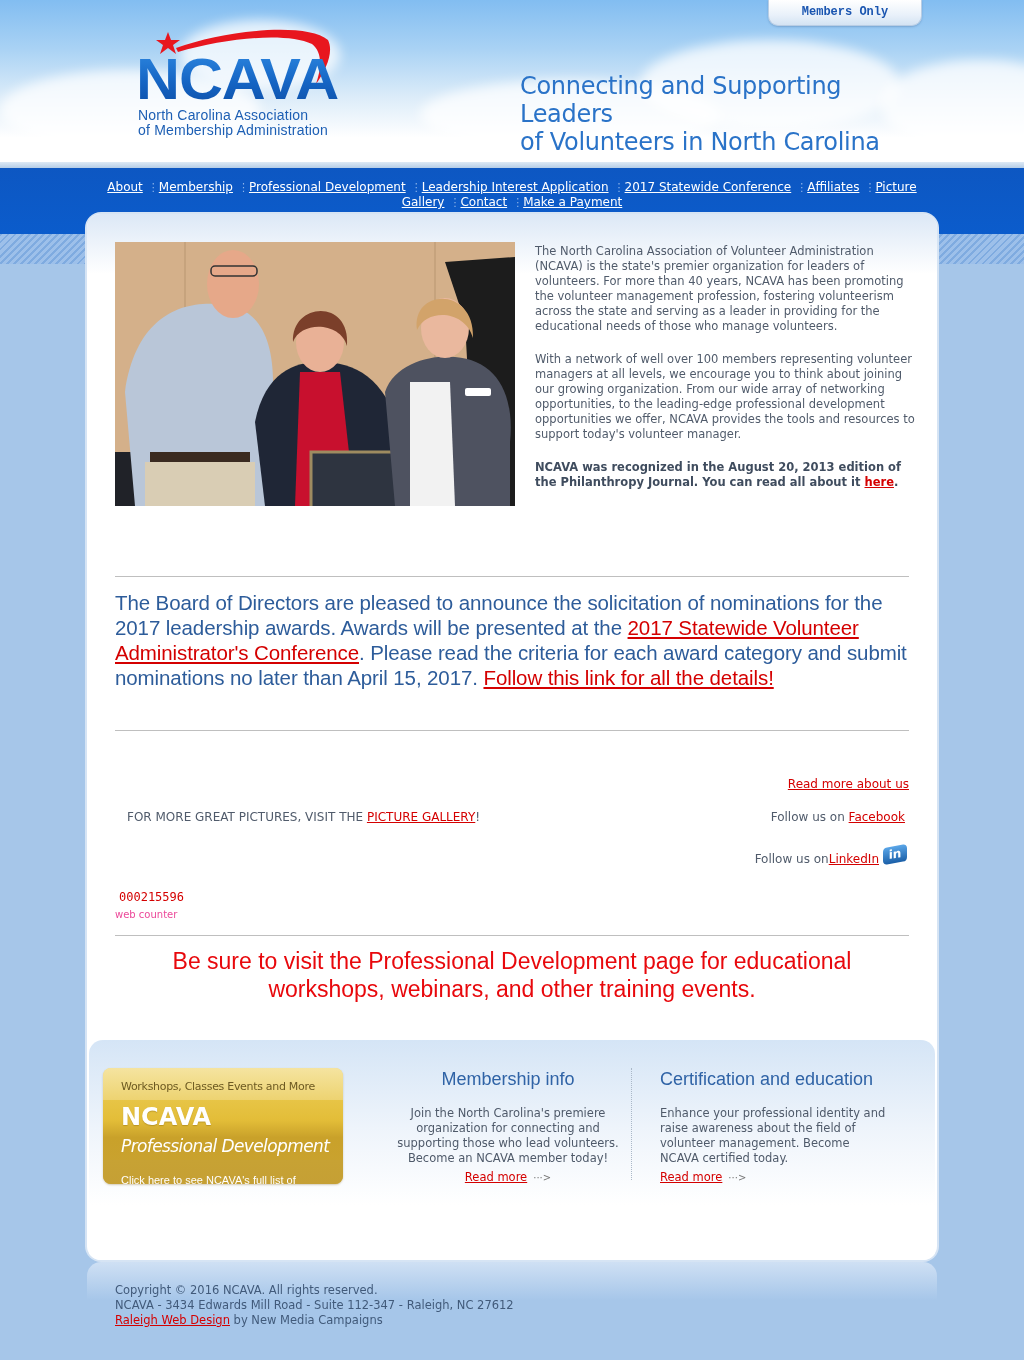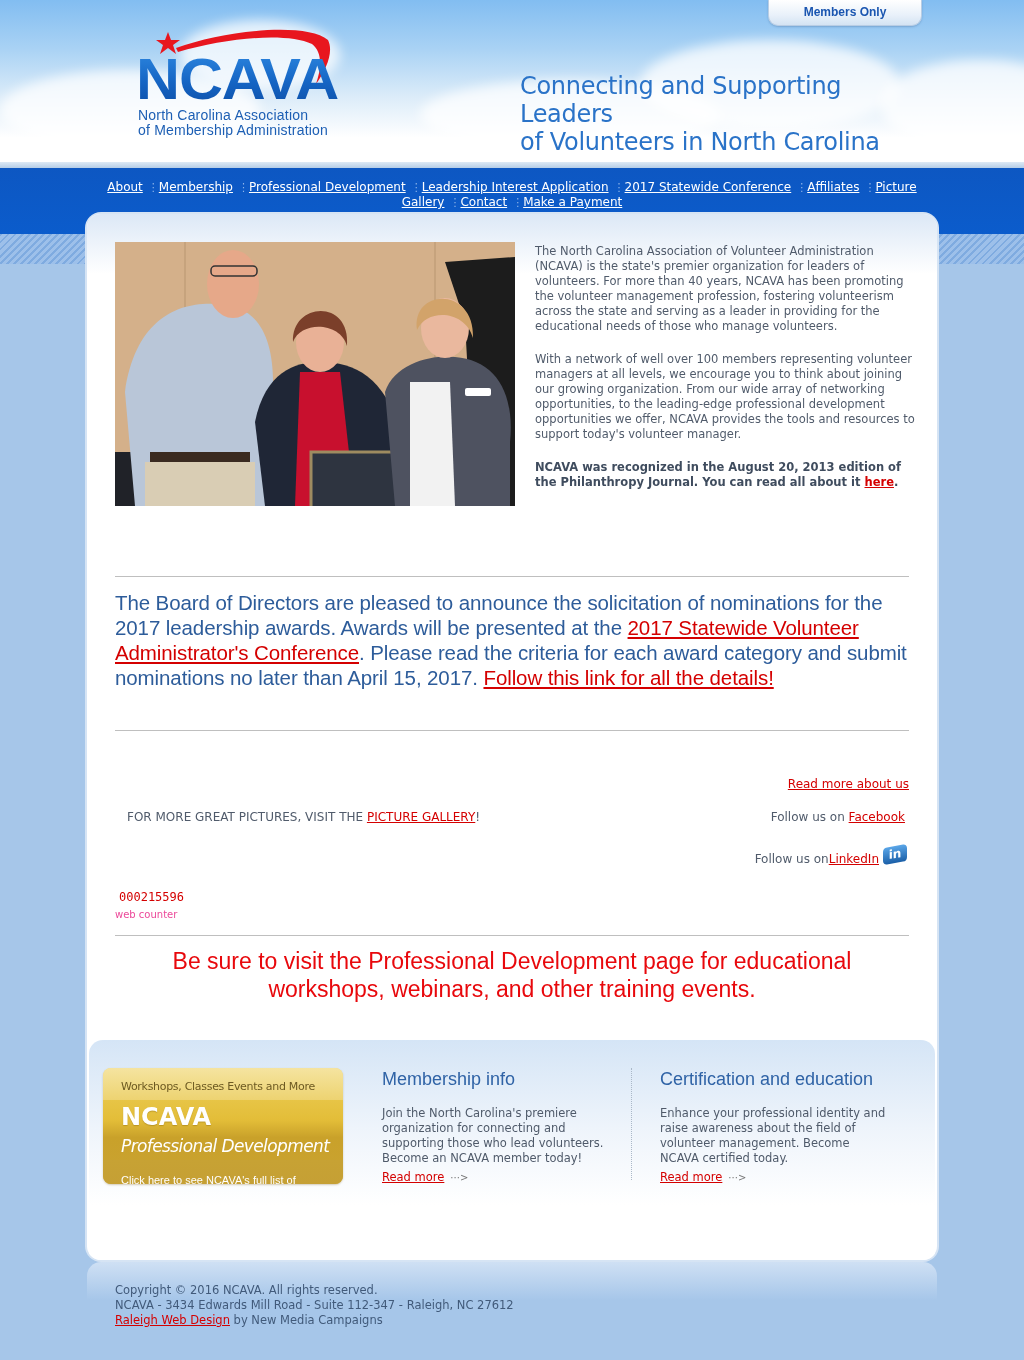--- a/index.html
+++ b/index.html
@@ -42,21 +42,21 @@
     position: absolute; left: 520px; top: 72px; width: 390px; text-align: left;
     font-family: "DejaVu Sans", sans-serif; font-size: 24px; line-height: 28px;
     color: #2a73c8; letter-spacing: -0.3px;
   }
   .members-btn {
     position: absolute; left: 768px; top: 0; width: 154px; height: 26px;
     background: linear-gradient(180deg, #ffffff 0%, #e9f1fa 60%, #d4e3f3 100%);
     border: 1px solid #b9cde4; border-top: none;
     border-radius: 0 0 10px 10px;
     box-shadow: 0 1px 2px rgba(60,100,150,0.35);
-    text-align: center; font-family: Liberation Sans, sans-serif;
+    text-align: center; font-family: Liberation Mono, monospace;
     font-weight: bold; font-size: 12px; line-height: 24px; color: #1a55b0;
   }
   
   .nav-band {
     position: absolute; left: 0; top: 168px; width: 1024px; height: 66px;
     background: linear-gradient(180deg, #0d57c2 0%, #0b5ccc 100%);
   }
   .stripes {
     position: absolute; left: 0; top: 234px; width: 1024px; height: 30px;
     background: repeating-linear-gradient(135deg, #7fabe0 0 2px, #9dc0ea 2px 5px);
@@ -257,21 +257,21 @@
       <div class="top-strip"></div>
       <div class="lower"></div>
       <div class="pd-kicker">Workshops, Classes Events and More</div>
       <div class="pd-title">NCAVA</div>
       <div class="pd-sub">Professional Development</div>
       <div class="pd-desc">Click here to see NCAVA's full list of professional development opportunities.</div>
       <a class="pd-read">Read more</a>
       <span class="pd-arrow">···&gt;</span>
     </div>
 
-    <div class="col" style="left:293px;">
+    <div class="col" style="left:304px;text-align:center;">
       <h3>Membership info</h3>
       <p>Join the North Carolina's premiere organization for connecting and supporting those who lead volunteers. Become an NCAVA member today!</p>
       <div><a class="red rm">Read more</a><span class="arr">···&gt;</span></div>
     </div>
 
     <div class="vdiv"></div>
 
     <div class="col" style="left:571px;">
       <h3>Certification and education</h3>
       <p>Enhance your professional identity and raise awareness about the field of volunteer management. Become NCAVA certified today.</p>

